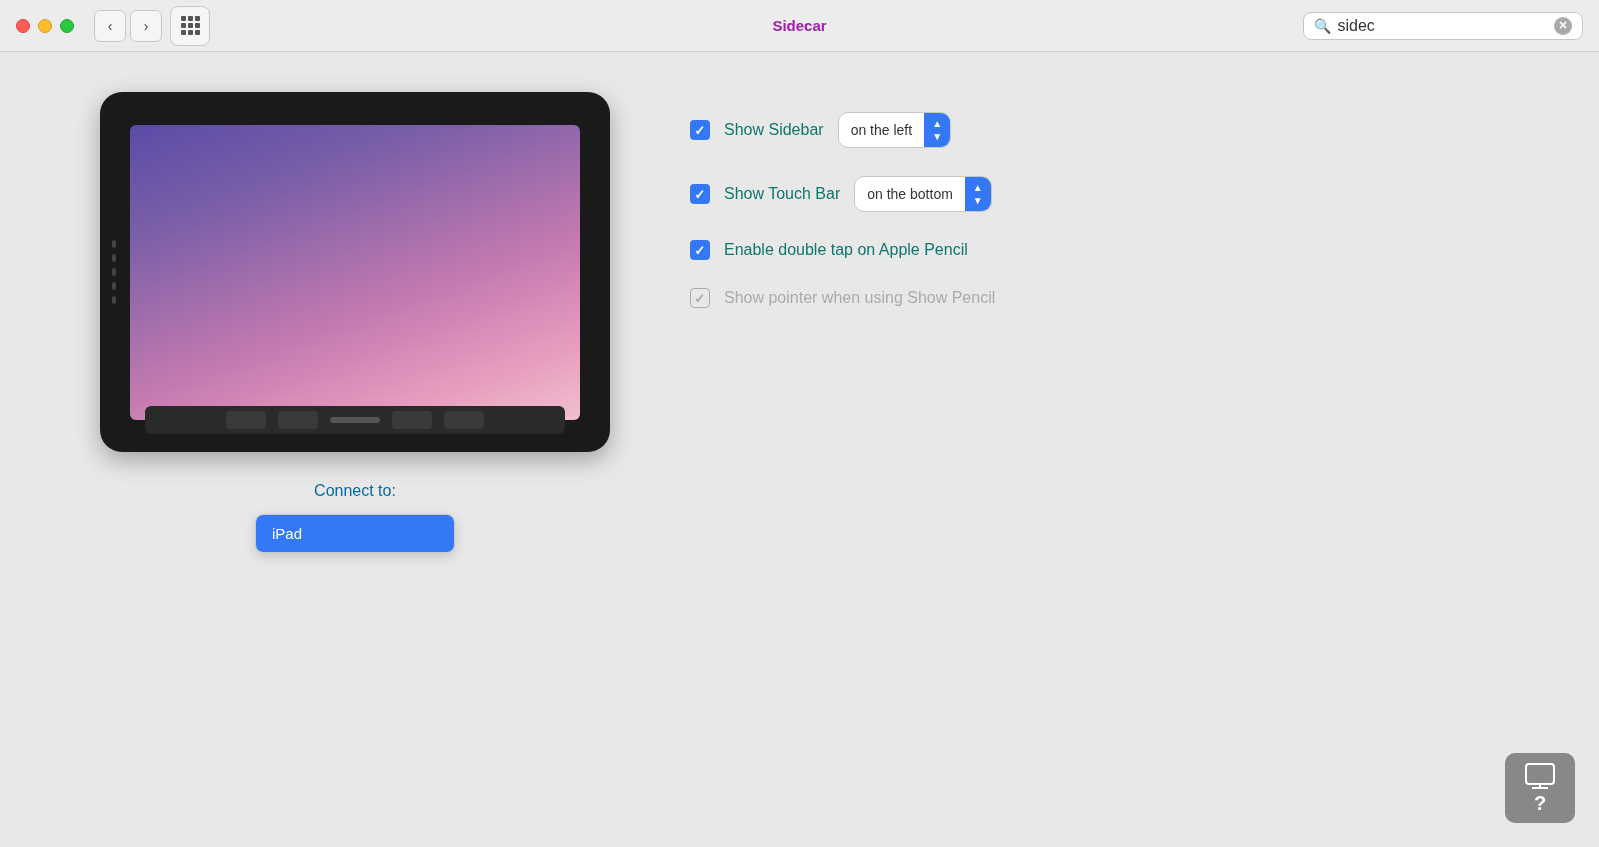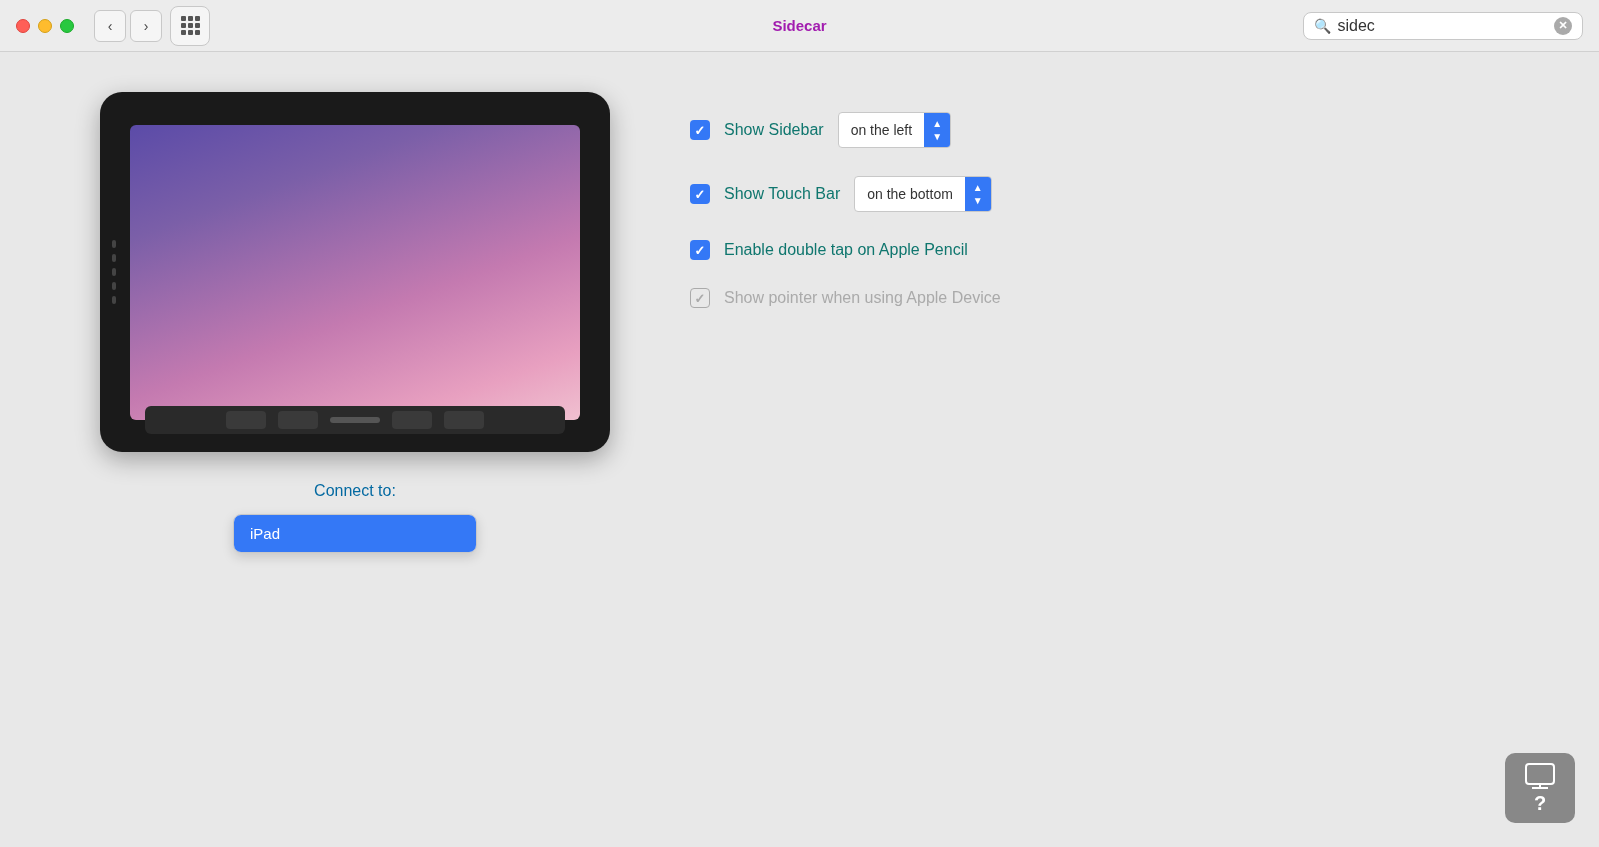--- a/index.html
+++ b/index.html
@@ -277,21 +277,21 @@
       align-self: stretch;
       color: white;
       font-size: 13px;
     }
 
     .dropdown-menu {
       background: white;
       border: 1px solid #c8c8c8;
       border-radius: 8px;
       overflow: hidden;
-      width: 244px;
+      width: 200px;
       margin-top: 2px;
       box-shadow: 0 4px 12px rgba(0,0,0,0.15);
     }
 
     .dropdown-item {
       padding: 10px 16px;
       font-size: 15px;
       cursor: pointer;
     }
 
@@ -350,21 +350,21 @@
 
     .setting-label.muted {
       color: #aaa;
     }
 
     .dropdown-control {
       display: flex;
       align-items: center;
       background: white;
       border: 1px solid #c8c8c8;
-      border-radius: 4px;
+      border-radius: 10px;
       overflow: hidden;
       cursor: pointer;
     }
 
     .dropdown-control-text {
       padding: 5px 12px;
       font-size: 14px;
       color: #333;
     }
 
@@ -520,21 +520,21 @@
       <div class="checkbox">
         <span class="checkmark">✓</span>
       </div>
       <span class="setting-label">Enable double tap on Apple Pencil</span>
     </div>
 
     <div class="setting-row">
       <div class="checkbox disabled">
         <span class="checkmark gray">✓</span>
       </div>
-      <span class="setting-label muted">Show pointer when using Apple Device</span>
+      <span class="setting-label muted">Show pointer when using Show Pencil</span>
     </div>
 
   </div>
 </div>
 
 <div class="help-btn">
   <div class="help-inner">
     <svg width="32" height="28" viewBox="0 0 32 28">
       <rect x="2" y="2" width="28" height="20" rx="3" ry="3" fill="none" stroke="white" stroke-width="2"></rect>
       <line x1="8" y1="26" x2="24" y2="26" stroke="white" stroke-width="2"></line>

